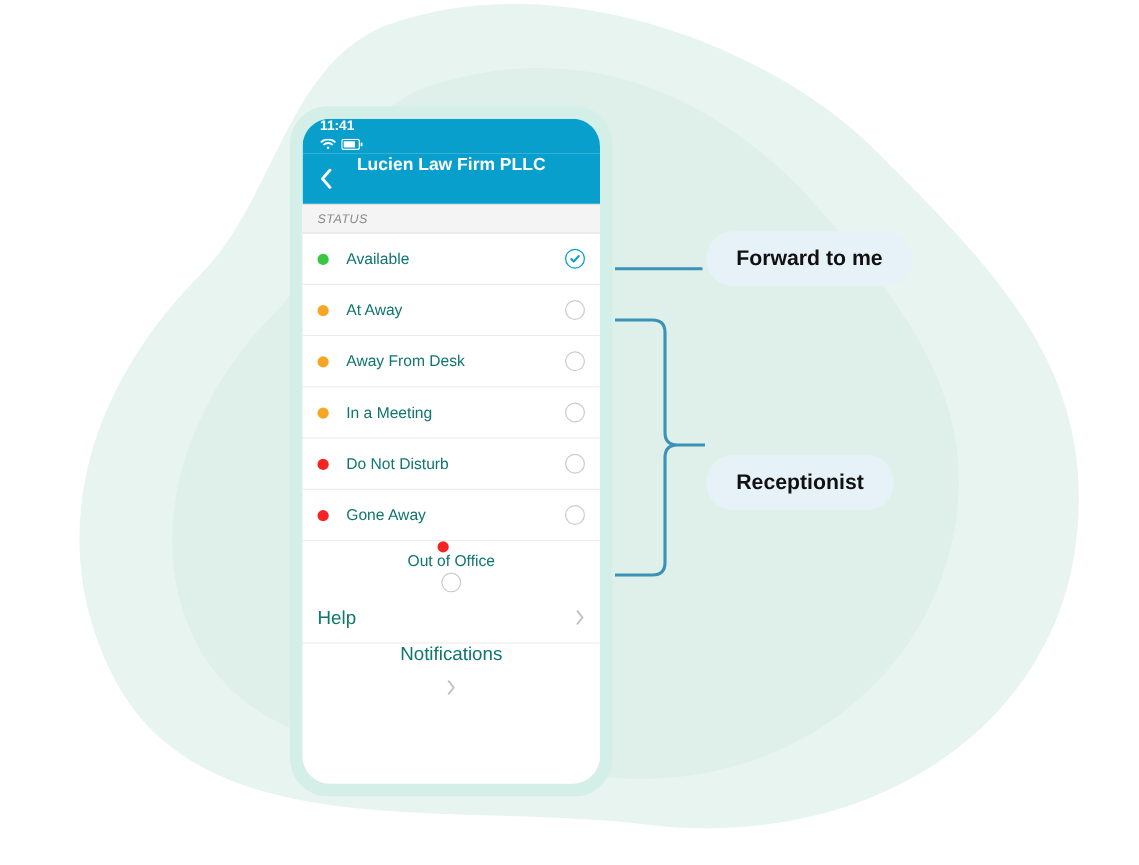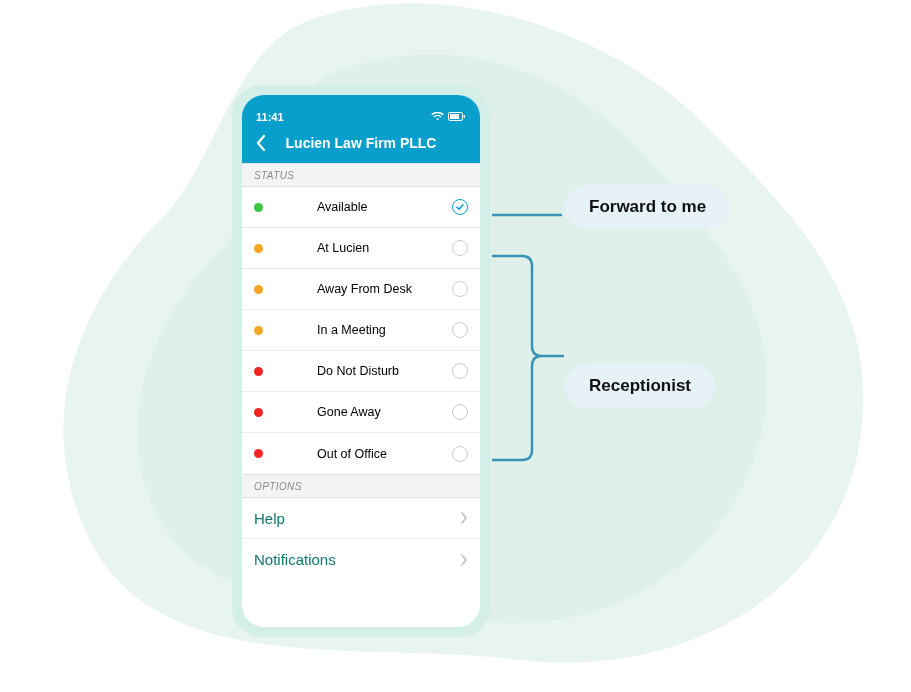--- a/index.html
+++ b/index.html
@@ -40,33 +40,33 @@
   }
 
   
   .statusbar {
     background: #089fcc;
     height: 28px;
     color: #fff;
     font-size: 11px;
     font-weight: 600;
     display: flex;
-    align-items: flex-end;
+    align-items: flex-start;
     justify-content: space-between;
     padding: 0 14px;
+    flex-direction: column;
   }
   .statusbar .right { display: flex; align-items: center; gap: 4px; }
 
   
   .navbar {
     background: #089fcc;
     height: 40px;
     color: #fff;
     display: flex;
-    align-items: center;
     justify-content: center;
     position: relative;
   }
   .navbar .back {
     position: absolute;
     left: 12px;
     top: 50%;
     transform: translateY(-50%);
     width: 14px; height: 14px;
     display:flex;align-items:center;justify-content:center;
@@ -90,34 +90,33 @@
 
   
   .row {
     display: flex;
     align-items: center;
     height: 41px;
     border-bottom: 1px solid #ececec;
     padding: 0 12px;
     background: #fff;
   }
-  .row:last-child { border-bottom: none; }
+  .row:last-child { border-bottom: none; flex-direction: column; }
 
   .dot {
     width: 9px;
     height: 9px;
     border-radius: 50%;
     flex: 0 0 9px;
     margin-right: 14px;
   }
   .label {
     flex: 1;
     font-size: 12.5px;
-    color: #000000;
-    margin-left: 40px;
+    color: #0f766e;
   }
   .radio {
     width: 16px; height: 16px;
     border: 1.5px solid #cccccc;
     border-radius: 50%;
     display: flex; align-items: center; justify-content: center;
   }
   .radio.checked {
     border-color: #089fcc;
   }
@@ -210,21 +209,21 @@
           <span class="dot" style="background: rgb(59, 198, 65);"></span>
           <span class="label">Available</span>
           <span class="radio checked">
             <svg width="10" height="10" viewBox="0 0 10 10">
               <path d="M2 5.2l2 2 4-4.4" stroke="#089fcc" stroke-width="1.6" fill="none" stroke-linecap="round" stroke-linejoin="round"></path>
             </svg>
           </span>
         </div>
         <div class="row">
           <span class="dot" style="background: rgb(246, 166, 35);"></span>
-          <span class="label">At Lucien</span>
+          <span class="label">At Away</span>
           <span class="radio"></span>
         </div>
         <div class="row">
           <span class="dot" style="background: rgb(246, 166, 35);"></span>
           <span class="label">Away From Desk</span>
           <span class="radio"></span>
         </div>
         <div class="row">
           <span class="dot" style="background: rgb(246, 166, 35);"></span>
           <span class="label">In a Meeting</span>
@@ -240,21 +239,20 @@
           <span class="label">Gone Away</span>
           <span class="radio"></span>
         </div>
         <div class="row">
           <span class="dot" style="background: rgb(246, 35, 35);"></span>
           <span class="label">Out of Office</span>
           <span class="radio"></span>
         </div>
       </div>
 
-    <div class="section-header">OPTIONS</div>
 
     <div id="options-list">
         <div class="row">
           <span class="option-label">Help</span>
           <span class="chevron">
             <svg width="8" height="12" viewBox="0 0 8 12">
               <path d="M2 1l4 5-4 5" stroke="#c0c0c0" stroke-width="1.6" fill="none" stroke-linecap="round" stroke-linejoin="round"></path>
             </svg>
           </span>
         </div>

